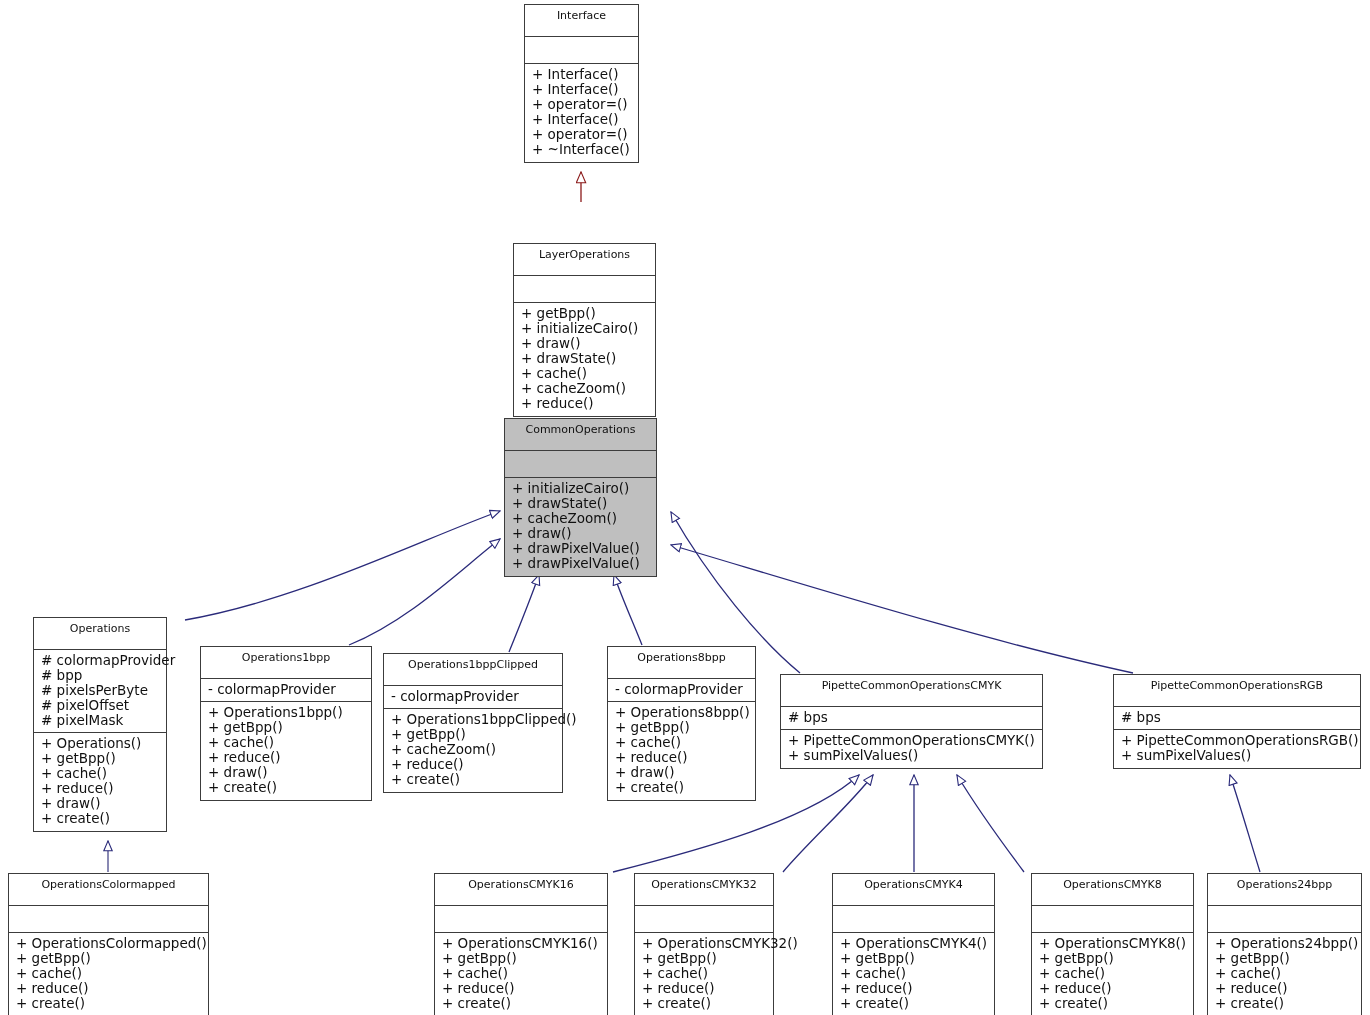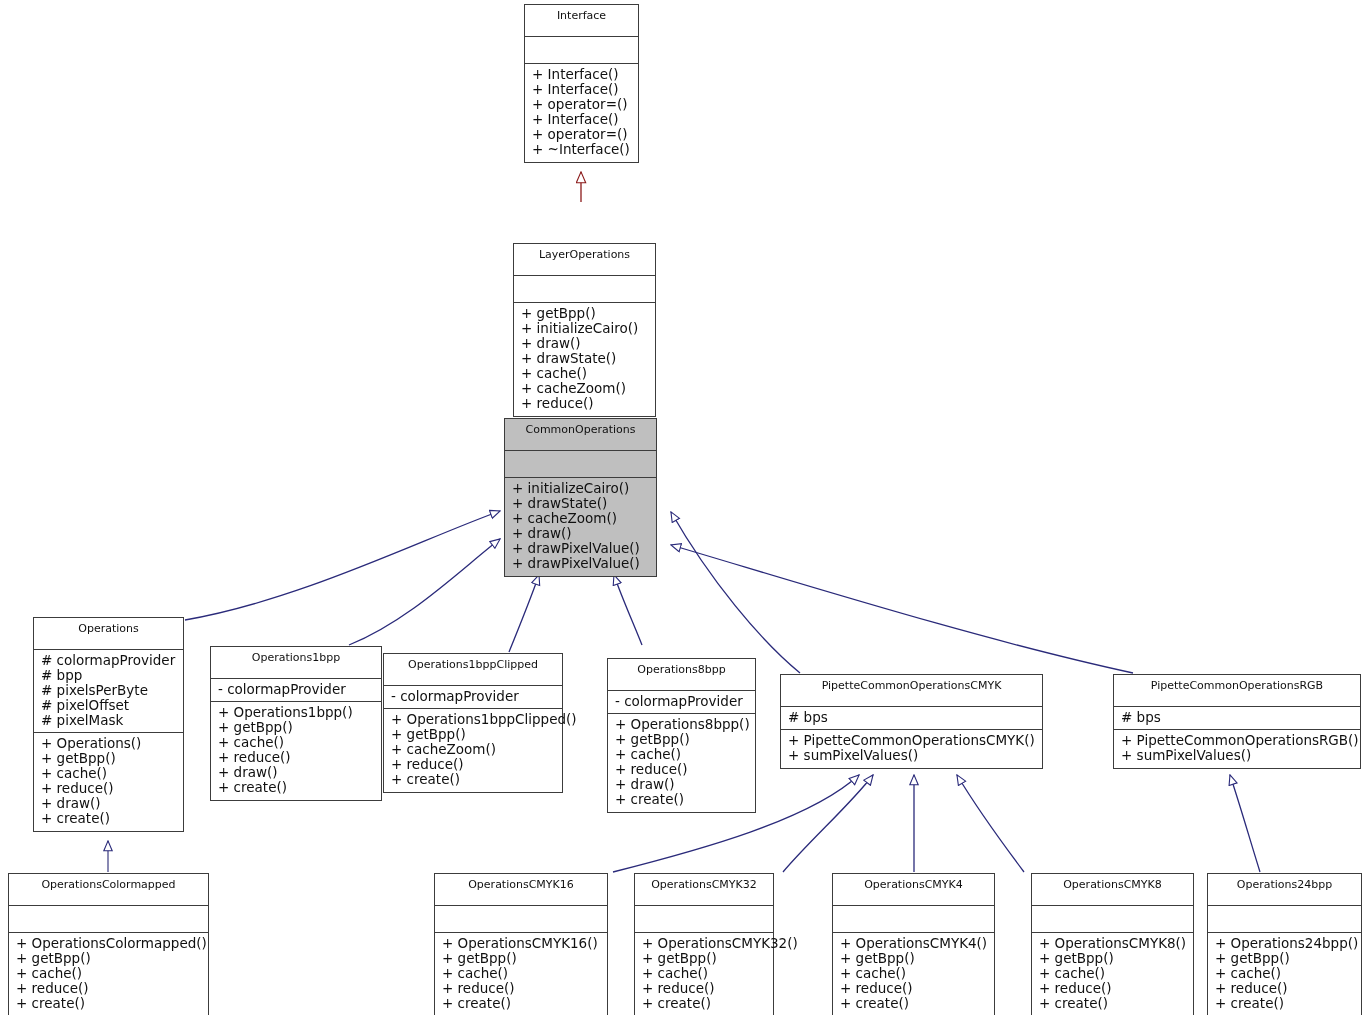--- a/index.html
+++ b/index.html
@@ -176,39 +176,39 @@
       </div>
       <div class="uml-ops">
         <div class="uml-row">+ initializeCairo()</div>
         <div class="uml-row">+ drawState()</div>
         <div class="uml-row">+ cacheZoom()</div>
         <div class="uml-row">+ draw()</div>
         <div class="uml-row">+ drawPixelValue()</div>
         <div class="uml-row">+ drawPixelValue()</div>
       </div>
     </div>
-    <div class="uml-node" style="left: 33px; top: 617px; width: 151px;">
+    <div class="uml-node" style="left: 33px; top: 617px; width: 134px;">
       <div class="uml-title">Operations</div>
       <div class="uml-attrs">
         <div class="uml-row"># colormapProvider</div>
         <div class="uml-row"># bpp</div>
         <div class="uml-row"># pixelsPerByte</div>
         <div class="uml-row"># pixelOffset</div>
         <div class="uml-row"># pixelMask</div>
       </div>
       <div class="uml-ops">
         <div class="uml-row">+ Operations()</div>
         <div class="uml-row">+ getBpp()</div>
         <div class="uml-row">+ cache()</div>
         <div class="uml-row">+ reduce()</div>
         <div class="uml-row">+ draw()</div>
         <div class="uml-row">+ create()</div>
       </div>
     </div>
-    <div class="uml-node" style="left: 210px; top: 646px; width: 172px;">
+    <div class="uml-node" style="left: 200px; top: 646px; width: 172px;">
       <div class="uml-title">Operations1bpp</div>
       <div class="uml-attrs">
         <div class="uml-row">- colormapProvider</div>
       </div>
       <div class="uml-ops">
         <div class="uml-row">+ Operations1bpp()</div>
         <div class="uml-row">+ getBpp()</div>
         <div class="uml-row">+ cache()</div>
         <div class="uml-row">+ reduce()</div>
         <div class="uml-row">+ draw()</div>
@@ -221,21 +221,21 @@
         <div class="uml-row">- colormapProvider</div>
       </div>
       <div class="uml-ops">
         <div class="uml-row">+ Operations1bppClipped()</div>
         <div class="uml-row">+ getBpp()</div>
         <div class="uml-row">+ cacheZoom()</div>
         <div class="uml-row">+ reduce()</div>
         <div class="uml-row">+ create()</div>
       </div>
     </div>
-    <div class="uml-node" style="left: 607px; top: 646px; width: 149px; margin-top: 12px;">
+    <div class="uml-node" style="left: 607px; top: 646px; width: 149px;">
       <div class="uml-title">Operations8bpp</div>
       <div class="uml-attrs">
         <div class="uml-row">- colormapProvider</div>
       </div>
       <div class="uml-ops">
         <div class="uml-row">+ Operations8bpp()</div>
         <div class="uml-row">+ getBpp()</div>
         <div class="uml-row">+ cache()</div>
         <div class="uml-row">+ reduce()</div>
         <div class="uml-row">+ draw()</div>

